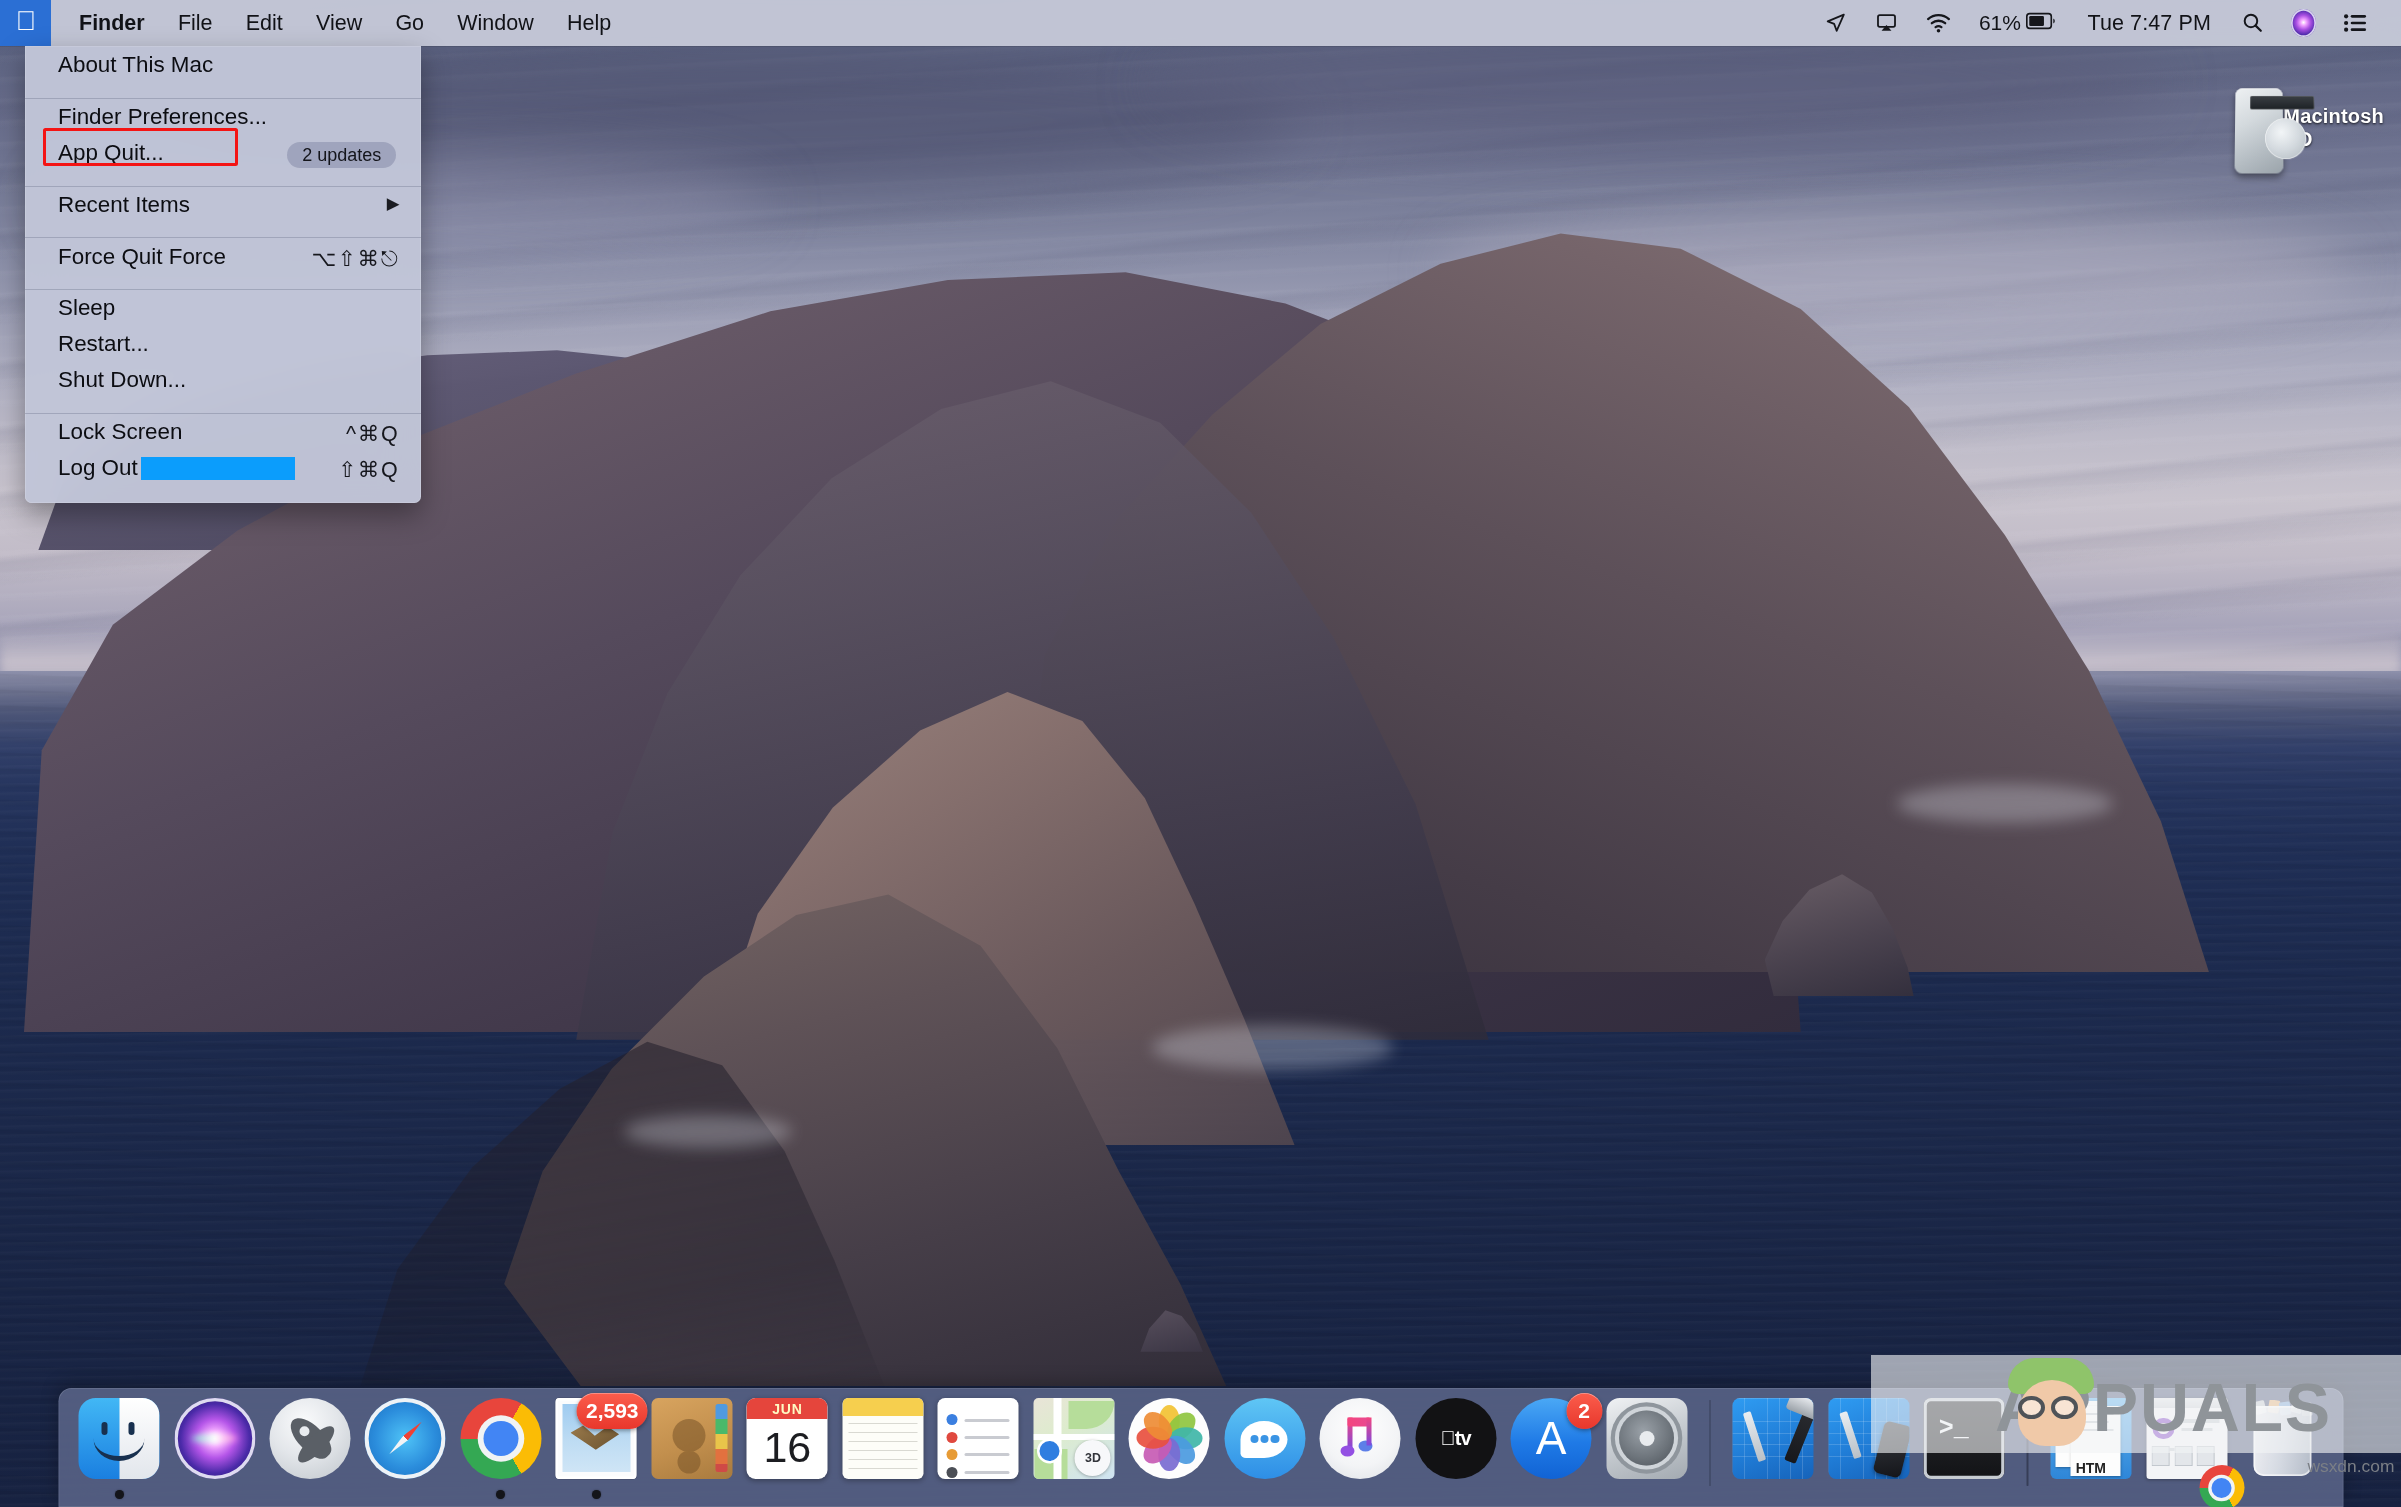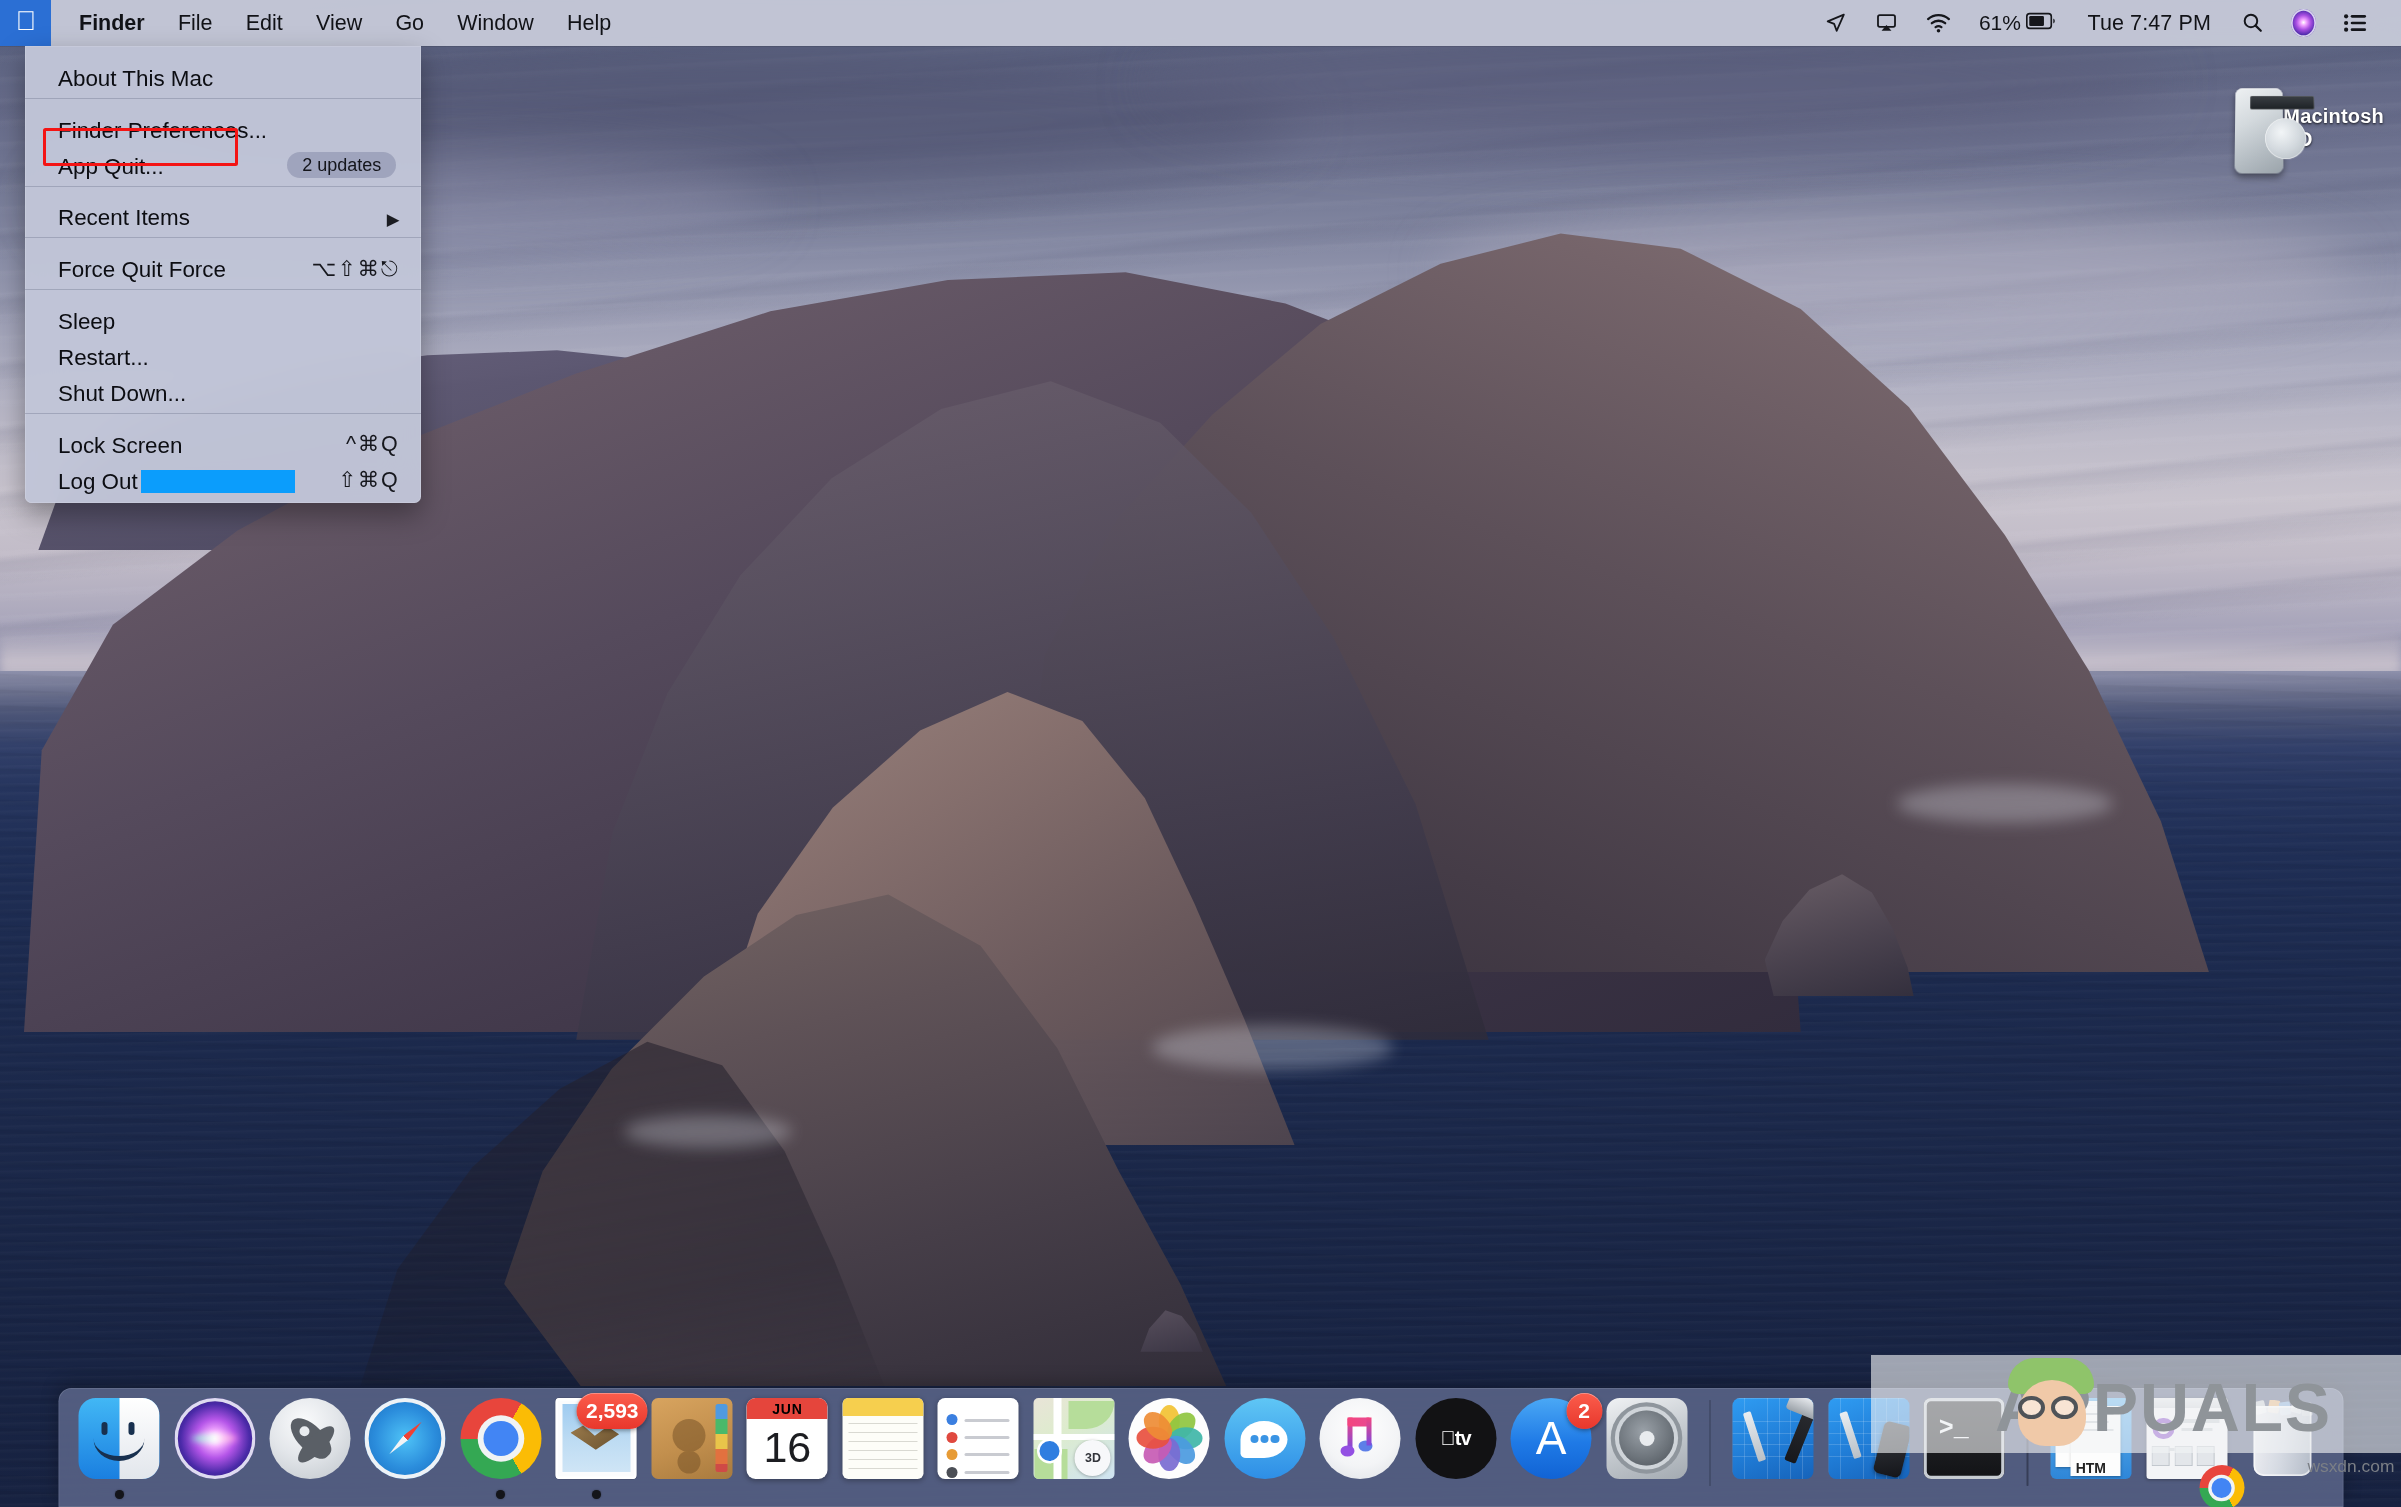--- a/index.html
+++ b/index.html
@@ -168,21 +168,21 @@
   .apple-menu {
     position:absolute; left:25px; top:46px; width:396px;
     background:rgba(193,197,216,.97);
     backdrop-filter:blur(18px);
     border-radius:0 0 6.6px 6.6px;
     box-shadow:0 11.6px 28px rgba(0,0,0,.34), 0 0 0 0.8px rgba(255,255,255,.18) inset;
     padding:8.3px 0 10px 0;
     z-index:70; font-size:22.4px; color:#0c0d12;
   }
   .menu-row {
-    position:relative; height:36px; display:flex; align-items:flex-end;
+    position:relative; height:36px; display:flex; align-items:flex-start;
     padding:0 21.5px 0 33px; white-space:nowrap; cursor:default;
   }
   .menu-label { line-height:1; }
   .menu-right { margin-left:auto; display:flex; align-items:center; }
   .menu-sep { height:0.8px; background:rgba(90,95,120,.30); margin:7.5px 0 7.5px 0; }
   .shortcut { font-size:21.5px; letter-spacing:1.7px; color:#16171d; }
   .submenu-arrow { font-size:16.6px; color:#1b1c22; }
   .badge-updates {
     background:rgba(140,146,172,.62); color:#14151b;
     border-radius:15px; padding:4.1px 15px; font-size:18px; line-height:1;
@@ -308,21 +308,21 @@
   .ic-contacts { background:linear-gradient(160deg,#d8a45f 0%, #c28f4d 55%, #a87a3e 100%); border-radius:6.6px; }
   .ic-contacts:before { content:""; position:absolute; right:5px; top:6.6px; width:11.6px; height:68px;
     background:linear-gradient(180deg,#4f9ae0 0 22%, #49b96a 22% 44%, #e9c44a 44% 66%, #e2713f 66% 88%, #cf4a46 88% 100%);
     border-radius:2.5px; }
   .ic-contacts:after { content:""; position:absolute; left:21.5px; top:21.5px; width:33px; height:33px;
     border-radius:50%; background:rgba(120,84,40,.55);
     box-shadow:0 26.5px 0 -5px rgba(120,84,40,.55); }
 
   .ic-calendar { background:#ffffff; border-radius:9px; overflow:hidden; box-shadow:0 1.7px 5px rgba(0,0,0,.3); }
   .ic-calendar .cal-top { position:absolute; left:0; top:0; width:100%; height:21.5px;
-    background:#e5453c; color:#000000; font-size:14px; font-weight:bold;
+    background:#e5453c; color:#fef9c3; font-size:14px; font-weight:bold;
     display:flex; align-items:center; justify-content:center; letter-spacing:0.8px; }
   .ic-calendar .cal-day { position:absolute; left:0; top:18px; width:100%; height:63px;
     display:flex; align-items:center; justify-content:center;
     font-size:43px; color:#1c1d21; font-weight:300; }
 
   .ic-notes { background:#fdfdf8; border-radius:5.8px; overflow:hidden; box-shadow:0 1.7px 5px rgba(0,0,0,.28); }
   .ic-notes .n-top { position:absolute; left:0; top:0; width:100%; height:18px; background:#f6cf4e; }
   .ic-notes .n-lines { position:absolute; left:5.8px; right:5.8px; top:25px; bottom:5.8px;
     background:repeating-linear-gradient(180deg, #d9d9d2 0 0.8px, transparent 0.8px 9px); }
 

